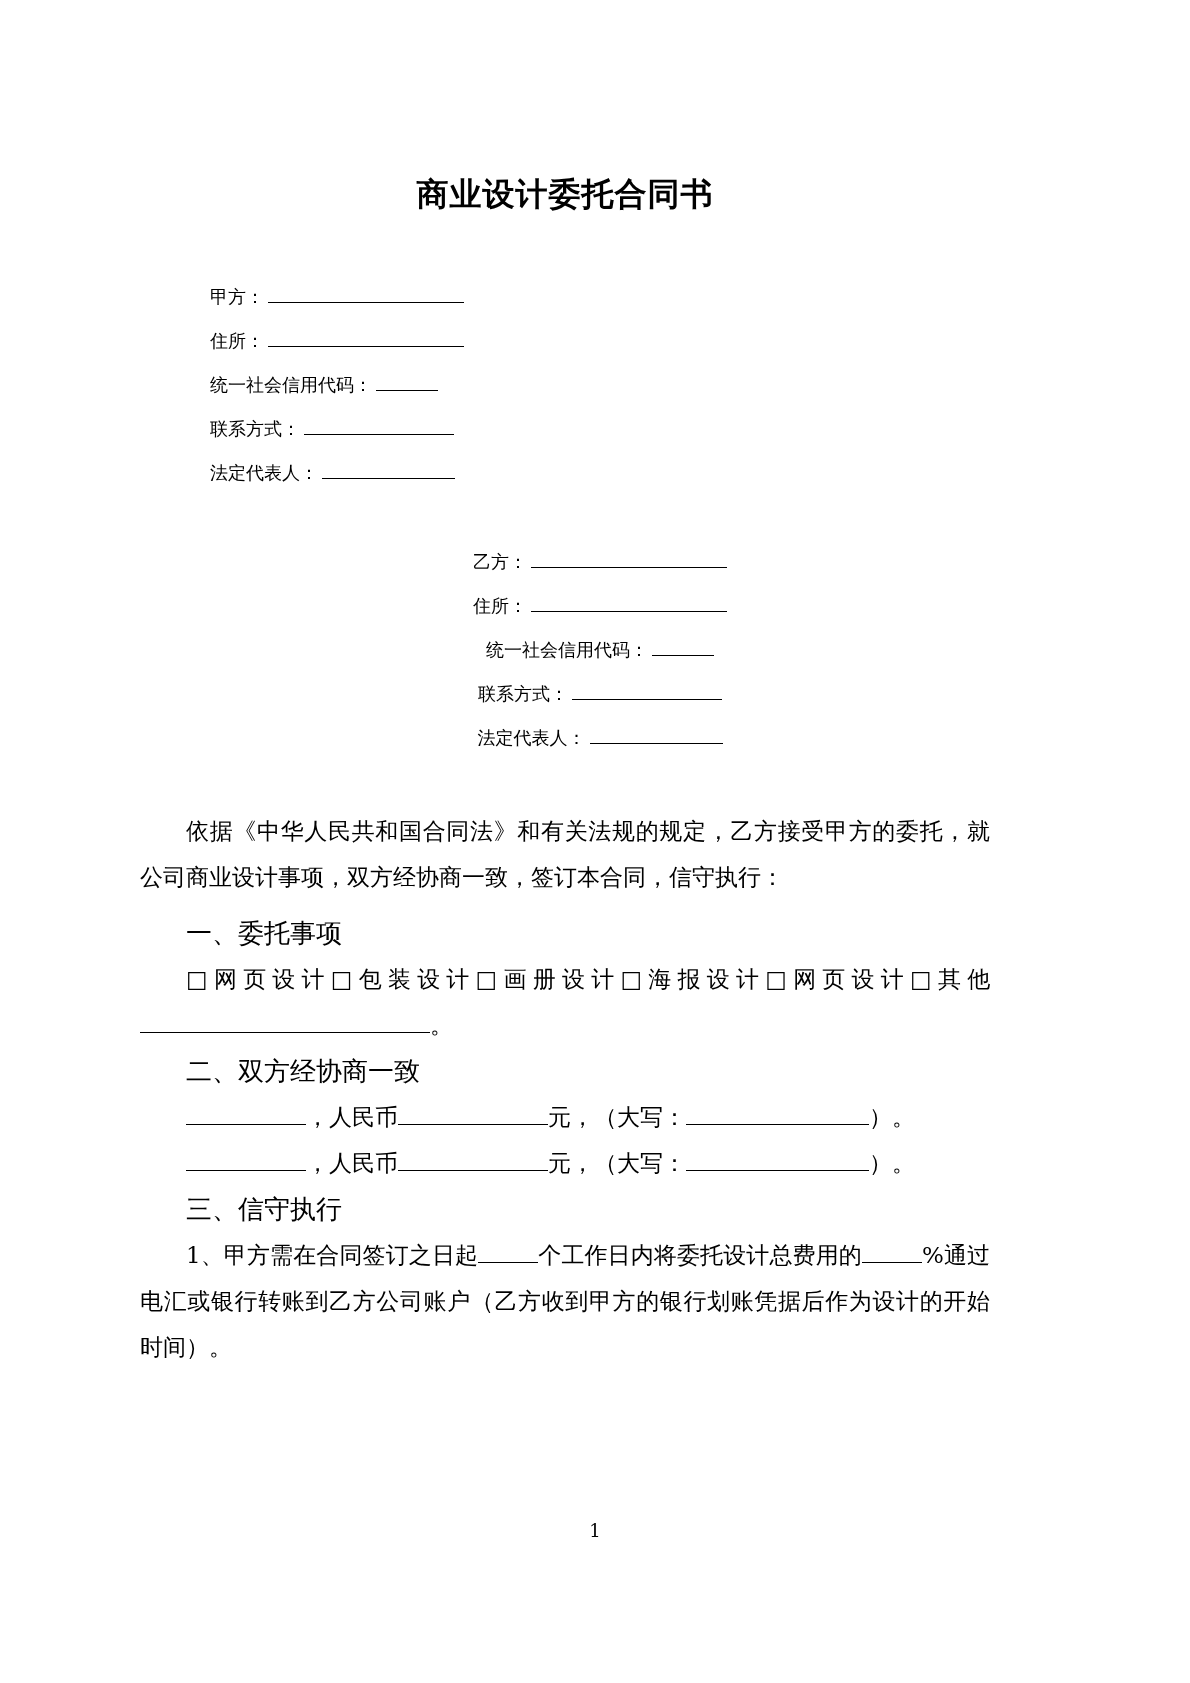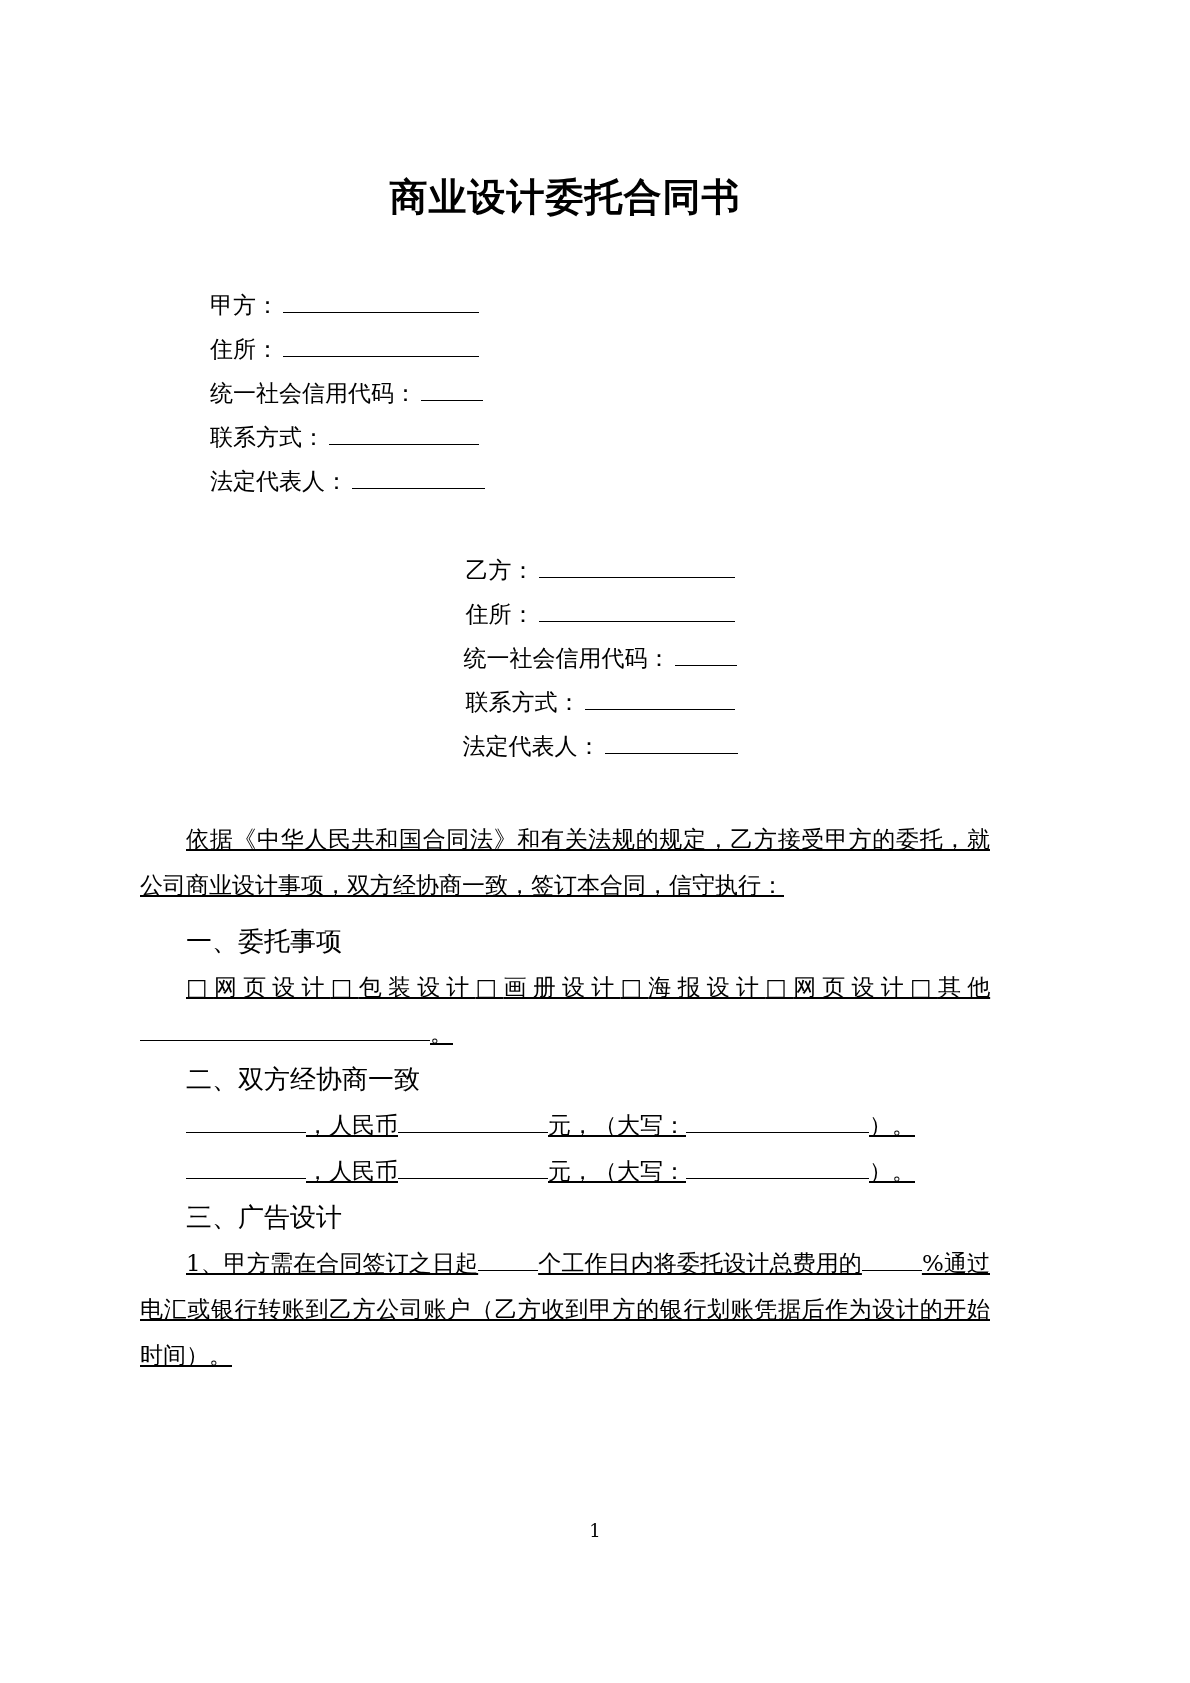--- a/index.html
+++ b/index.html
@@ -21,37 +21,37 @@
     box-sizing: border-box;
   }
   .content {
     position: absolute;
     left: 140px;
     top: 0;
     width: 850px;
   }
   .doc-title {
     text-align: center;
-    font-size: 38px;
+    font-size: 32px;
     font-weight: bold;
     letter-spacing: 1px;
     margin-top: 175px;
     line-height: 1.2;
     font-family: "DejaVu Sans", "Liberation Sans", sans-serif;
   }
   .party-block {
     margin-top: 62px;
     padding-left: 70px;
   }
   .party-block.second {
     margin-top: 45px;
     text-align: center;
   }
   .field-row {
-    font-size: 23px;
+    font-size: 18px;
     line-height: 44px;
     white-space: nowrap;
   }
   .blank {
     display: inline-block;
     border-bottom: 1px solid #000000;
     vertical-align: baseline;
     height: 20px;
     margin-left: 4px;
   }
@@ -60,21 +60,20 @@
   .blank.w-c { width: 62px; }
   .blank.w-d { width: 150px; }
   .blank.w-e { width: 133px; }
 
   .para {
     font-size: 23px;
     line-height: 46px;
     text-align: justify;
     text-justify: inter-ideograph;
     margin: 0;
-    text-decoration: underline;
   }
   .para.indent {
     text-indent: 46px;
   }
   .intro {
     margin-top: 48px;
   }
   .section-head {
     font-size: 26px;
     line-height: 46px;
@@ -158,21 +157,21 @@
 
     <p class="para indent"><span>□</span><span>网页设计</span><span>□</span><span>包装设计</span><span>□</span><span>画册设计</span><span>□</span><span>海报设计</span><span>□</span><span>网页设计</span><span>□</span><span>其他</span><span class="ul u6"></span><span class="ul u2"></span><span>。</span></p>
 
     <div class="section-head">二、双方经协商一致</div>
 
     <p class="para indent"><span class="ul u3"></span><span>，人民币</span><span class="ul u4"></span><span>元，（大写：</span><span class="ul u5"></span><span class="ul u9"></span><span>）。</span></p>
 
     <p class="para indent"><span class="ul u3"></span><span>，人民币</span><span class="ul u4"></span><span>元，（大写：</span><span class="ul u5"></span><span class="ul u9"></span><span>）。</span></p>
 
 
-    <div class="section-head">三、广告设计</div>
+    <div class="section-head">三、信守执行</div>
 
     <p class="para indent"><span>1、甲方需在合同签订之日起</span><span class="ul u7"></span><span>个工作日内将委托设计总费用的</span><span class="ul u7"></span><span>%通过电汇或银行转账到乙方公司账户（乙方收到甲方的银行划账凭据后作为设计的开始时间）。</span></p>
 
   </div>
 
   <div class="page-number">1</div>
 
 </div>
 
 </body></html>

